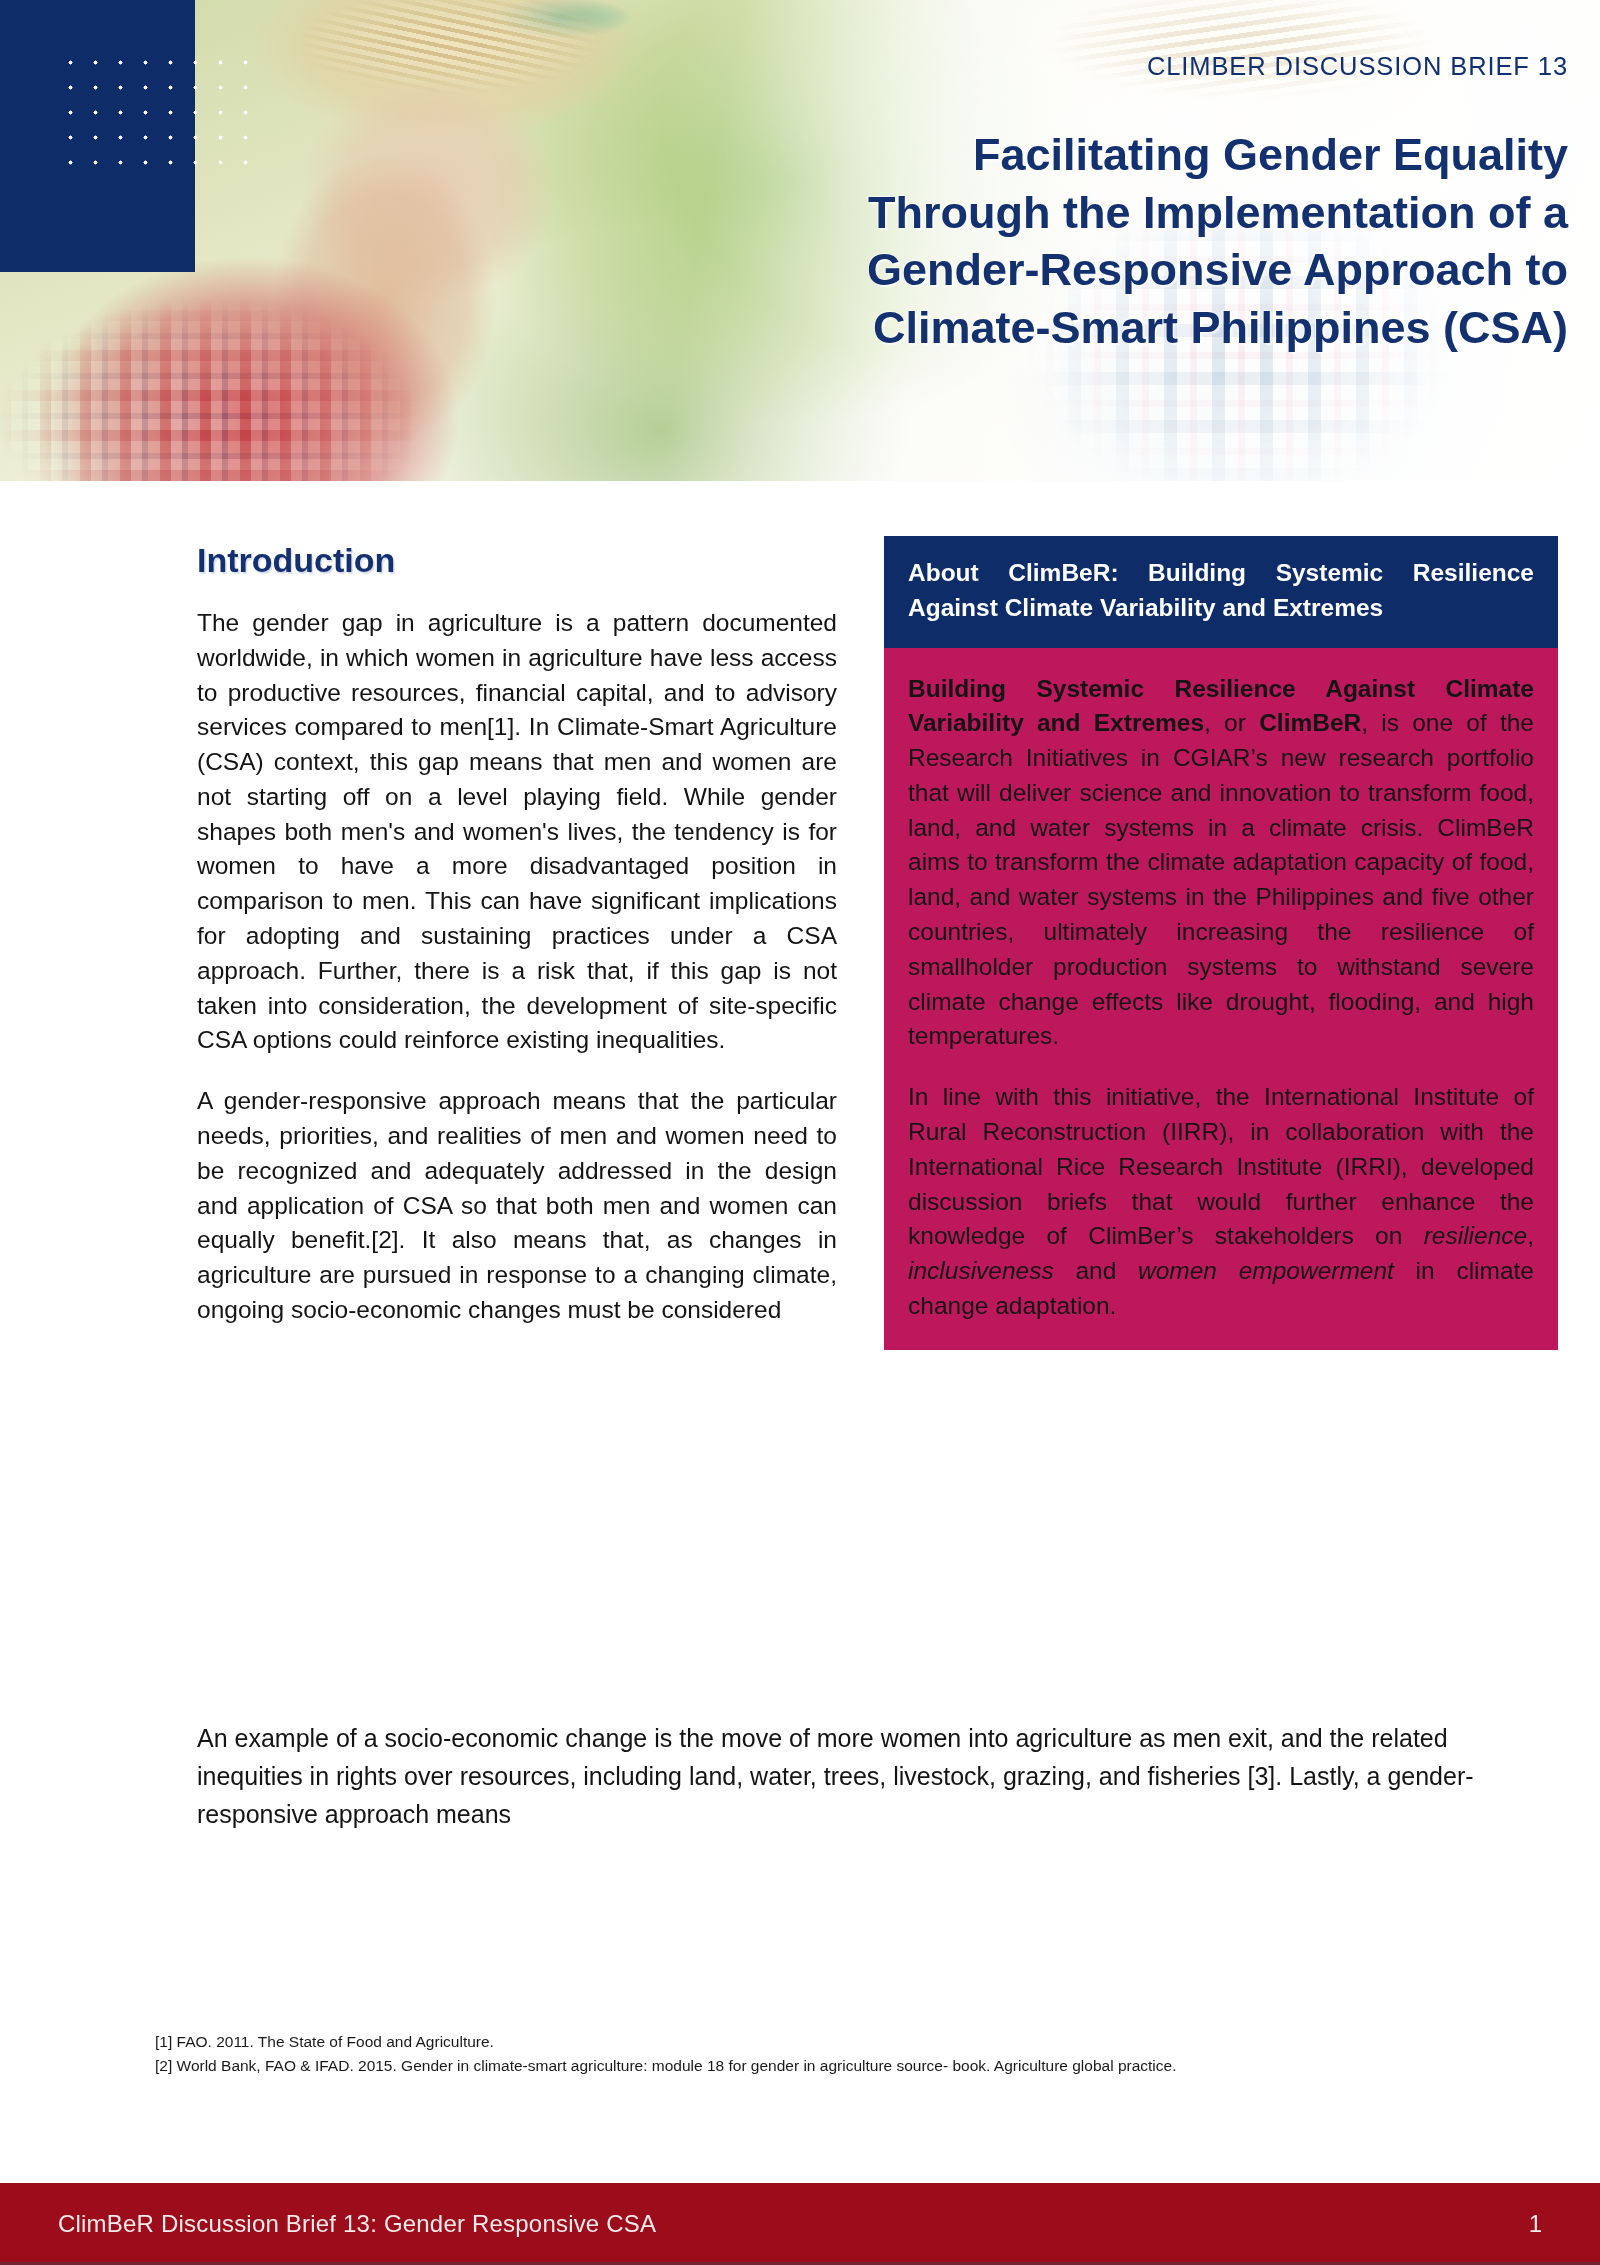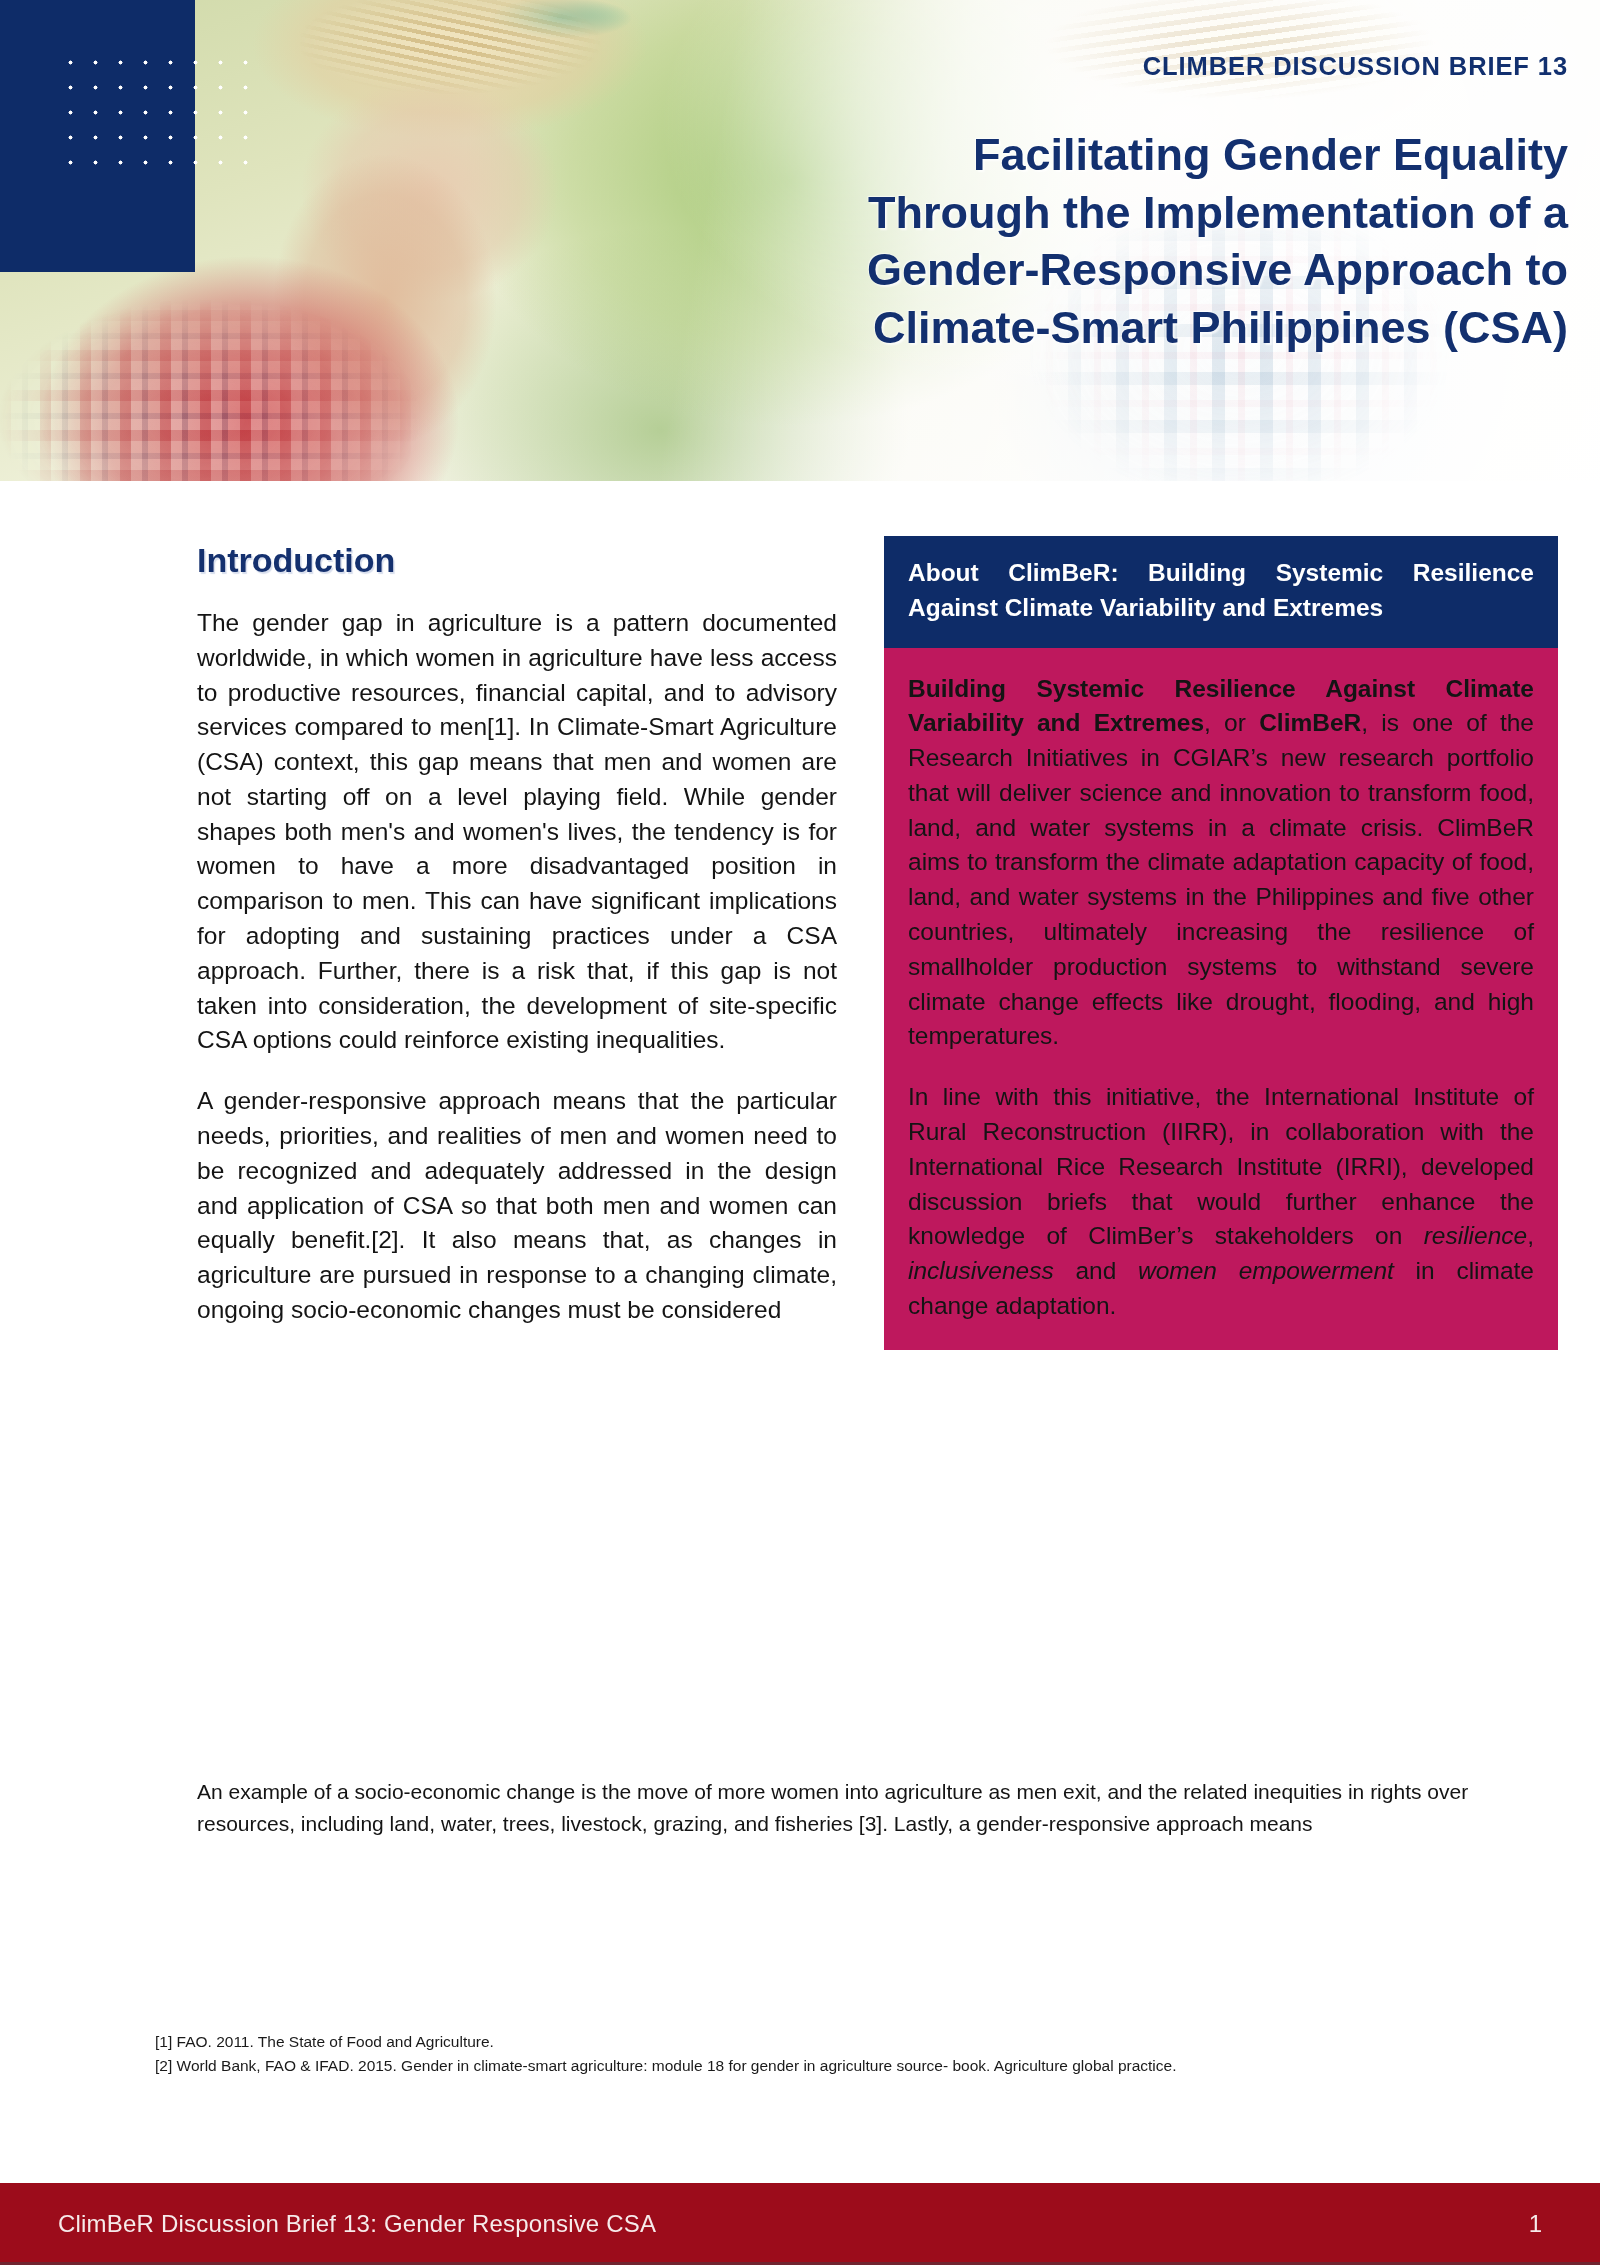--- a/index.html
+++ b/index.html
@@ -85,21 +85,21 @@
   }
   .dot-grid {
     position:absolute; left:58px; top:50px; width:200px; height:135px;
     background-image: radial-gradient(circle, #ffffff 1.9px, transparent 2.1px);
     background-size:25px 25px;
     background-position:0 0;
   }
 
   .header-kicker {
     position:absolute; right:32px; top:52px;
-    font-size:25.5px; font-weight:bold; letter-spacing:.9px;
+    font-size:25.5px; font-weight:normal; letter-spacing:.9px;
     color:#12306f; text-align:right;
     font-family:"Liberation Sans", sans-serif;
   }
   .header-title {
     position:absolute; right:32px; top:126px; width:1070px;
     text-align:right;
     font-size:45px; line-height:1.28; font-weight:bold;
     color:#13306f;
     text-shadow:2px 2px 2px rgba(255,255,255,.75), -1px -1px 1px rgba(255,255,255,.6);
   }
@@ -140,22 +140,22 @@
   .box-p {
     font-size:24.5px; line-height:1.42; color:#141414;
     text-align:justify; margin-bottom:26px;
   }
   .box-p:last-child { margin-bottom:0; }
   .box-p b { font-weight:bold; }
   .box-p i { font-style:italic; }
 
   
   .full-p {
-    position:absolute; left:160px; top:1295px; width:1300px;
-    font-size:21px; line-height:1.52; color:#141414;
+    position:absolute; left:160px; top:1238px; width:1300px;
+    font-size:25px; line-height:1.52; color:#141414;
     text-align:left;
   }
 
   
   .refs {
     position:absolute; left:155px; top:2030px; width:1300px;
     font-size:15.5px; line-height:1.52; color:#1a1a1a;
   }
   .refs div { margin:0; }
 

